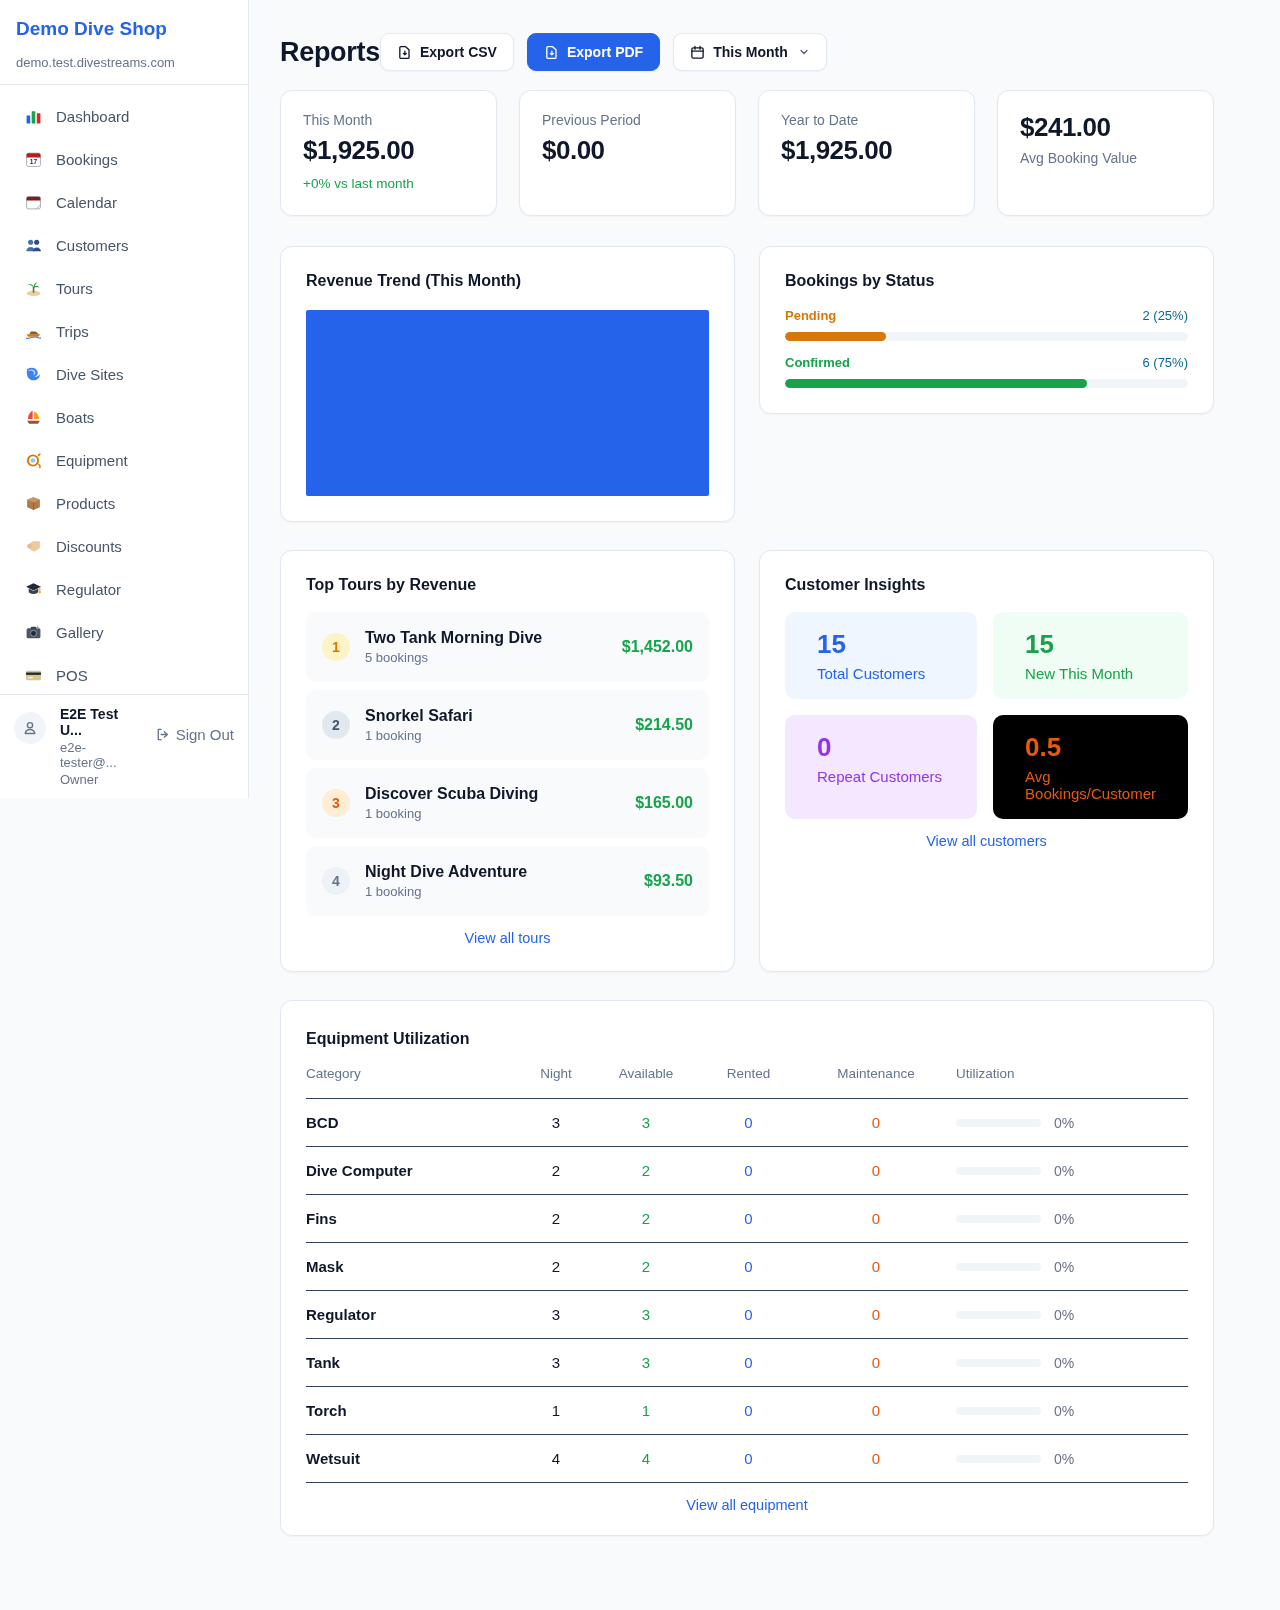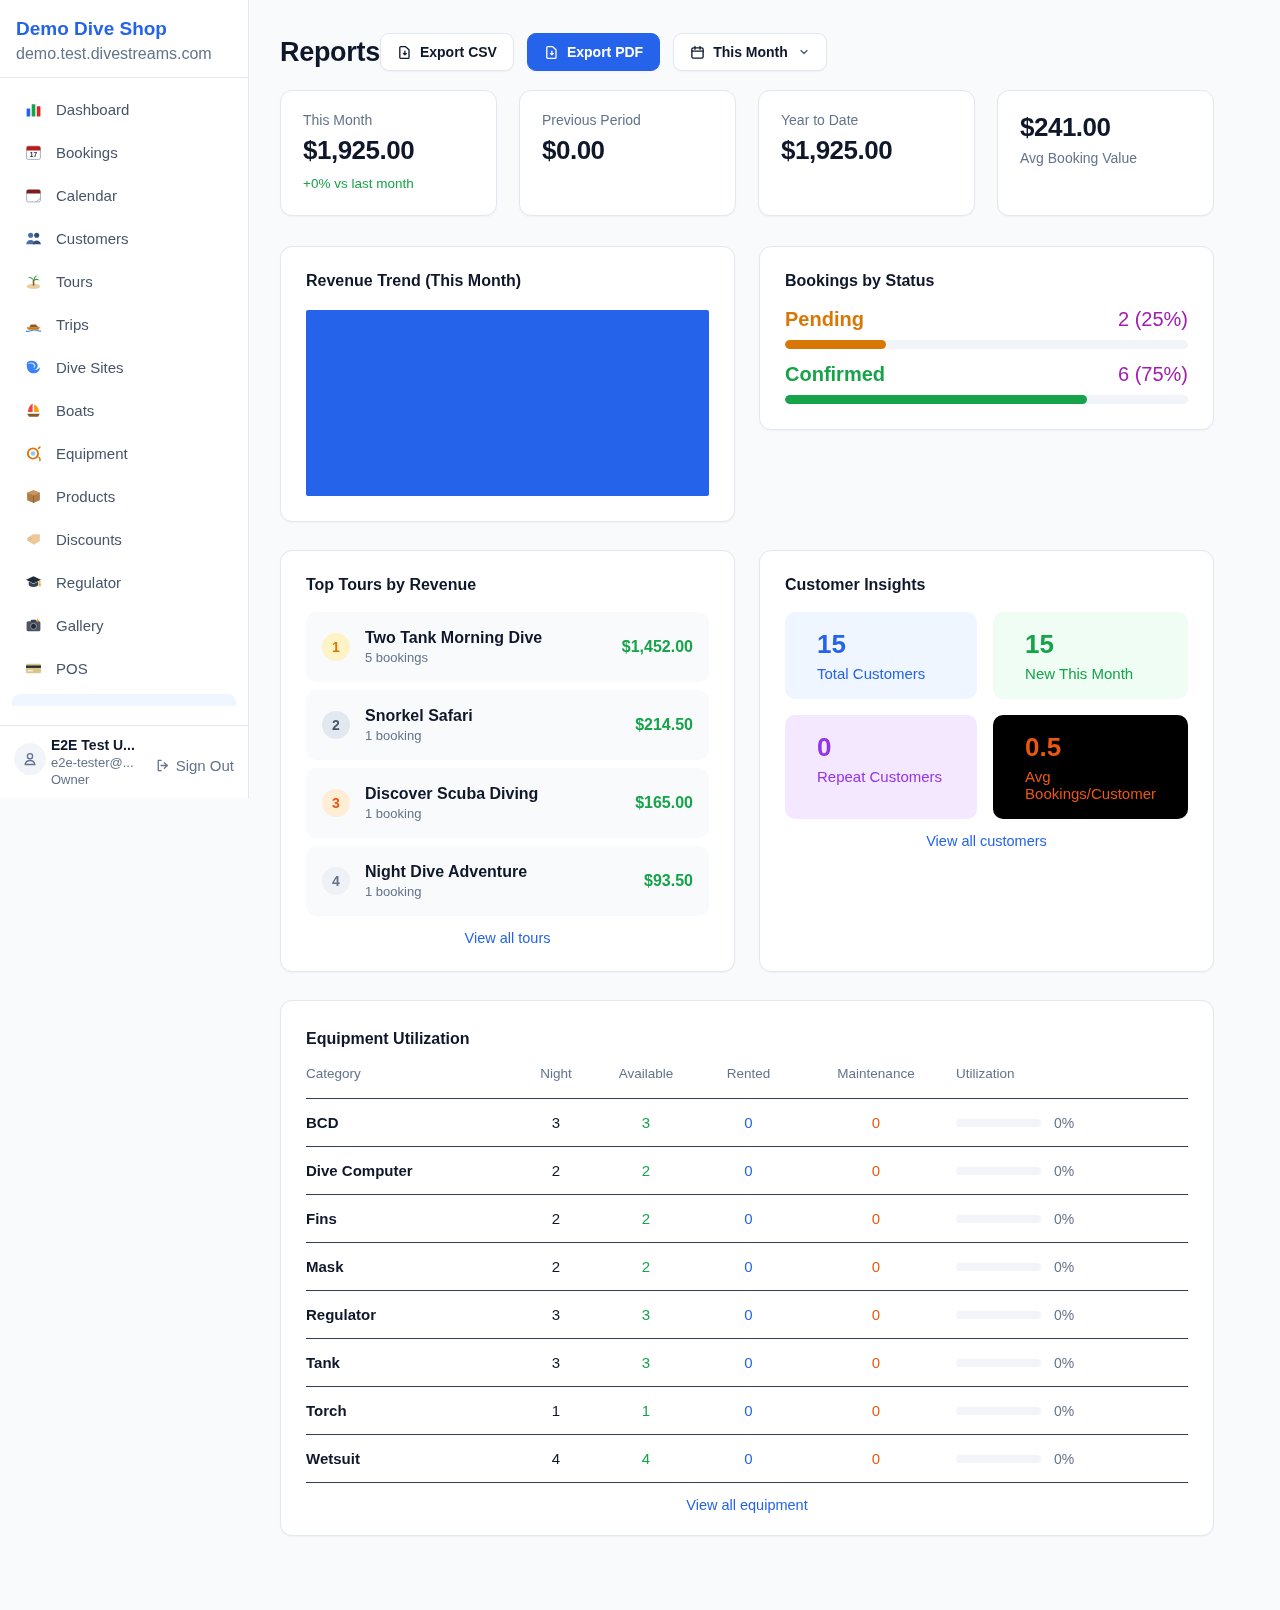--- a/index.html
+++ b/index.html
@@ -15,33 +15,33 @@
   
   .sidebar {
     position: absolute; left: 0; top: 0;
     width: 249px; height: 798px;
     background: #fff;
     border-right: 1px solid #e2e8f0;
     display: flex; flex-direction: column;
   }
   .side-head { padding: 18px 16px 14px; border-bottom: 1px solid #e2e8f0; }
   .shop-name { color: #2563eb; font-size: 19px; font-weight: bold; }
-  .shop-domain { color: #64748b; font-size: 16px; margin-top: 5px; }
+  .shop-domain { color: #64748b; font-size: 13px; margin-top: 15px; }
   .nav { flex: 1; padding: 14px 12px 0; overflow: hidden; }
   .nav-item {
     display: flex; align-items: center; gap: 14px;
     padding: 8px 12px; margin-bottom: 9px;
     border-radius: 8px; color: #475569; font-size: 15px; cursor: pointer;
   }
   .nav-ico { width: 18px; height: 18px; display: inline-flex; align-items: center; justify-content: center; flex: none; }
   .nav-ico svg { width: 17px; height: 17px; }
   .nav-partial { height: 12px; border-radius: 8px 8px 0 0; background: #eff6ff; }
   .side-footer {
     border-top: 1px solid #e2e8f0;
-    padding: 11px 14px; display: flex; align-items: flex-start; gap: 5px;
+    padding: 11px 14px; display: flex; align-items: flex-start; gap: 14px;
   }
   .avatar { width: 32px; height: 32px; border-radius: 50%; background: #f1f5f9;
     display: flex; align-items: center; justify-content: center; flex: none; margin-top: 6px; }
   .user-name { font-size: 14px; font-weight: bold; color: #0f172a; }
   .user-email, .user-role { font-size: 13px; color: #64748b; margin-top: 2px; }
   .signout { margin-left: auto; display: flex; align-items: center; gap: 6px;
     color: #64748b; font-size: 15px; margin-top: 20px; cursor: pointer; white-space: nowrap; }
   
   .main { margin-left: 249px; padding: 32px 66px 40px 31px; }
   .main-header { display: flex; align-items: center; justify-content: flex-start; margin-bottom: 18px; height: 40px; }
@@ -68,25 +68,25 @@
   .stat-value { font-size: 26px; font-weight: 800; letter-spacing: -0.5px; margin-top: 7px; }
   .stat-delta { font-size: 13.5px; color: #16a34a; margin-top: 10px; }
   .stat-card.value-first .stat-value { margin-top: 0; }
   .stat-card.value-first .stat-label { margin-top: 7px; }
   .grid2 { display: grid; grid-template-columns: 1fr 1fr; gap: 24px; margin-bottom: 28px; }
   .grid2.top { align-items: start; }
   
   .trend-chart { height: 186px; background: #2563eb; border-radius: 2px; margin-top: 20px; }
   
   .status-row { margin-top: 14px; }
-  .status-line { display: flex; justify-content: space-between; align-items: center; font-size: 20px; }
+  .status-line { display: flex; justify-content: space-between; align-items: center; font-size: 13px; }
   .status-label { font-weight: 600; }
   .status-label.pending { color: #d97706; }
   .status-label.confirmed { color: #16a34a; }
-  .status-count { color: #a21caf; }
+  .status-count { color: #0369a1; }
   .bar-track { height: 9px; background: #f1f5f9; border-radius: 5px; margin-top: 9px; overflow: hidden; }
   .bar-fill { height: 100%; border-radius: 5px; }
   .bar-fill.pending { background: #d97706; }
   .bar-fill.confirmed { background: #16a34a; }
   
   .tour-row {
     display: flex; align-items: center; gap: 15px;
     background: #f8fafc; border-radius: 10px;
     padding: 13px 16px; margin-bottom: 8px; min-height: 70px;
   }

